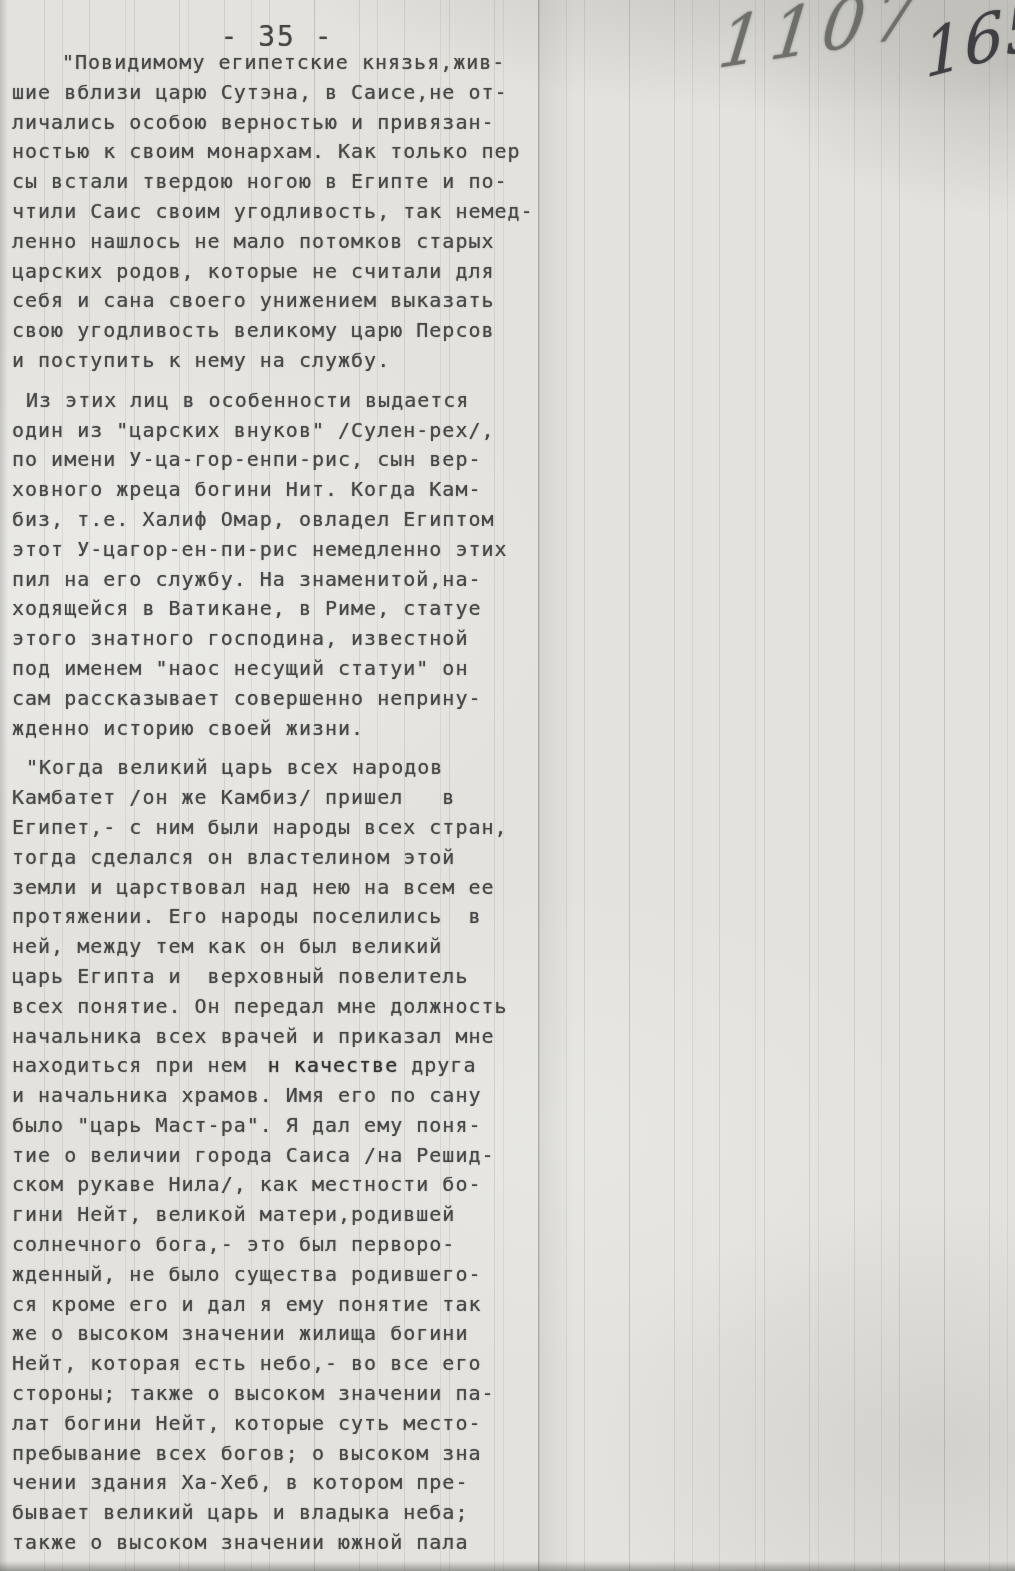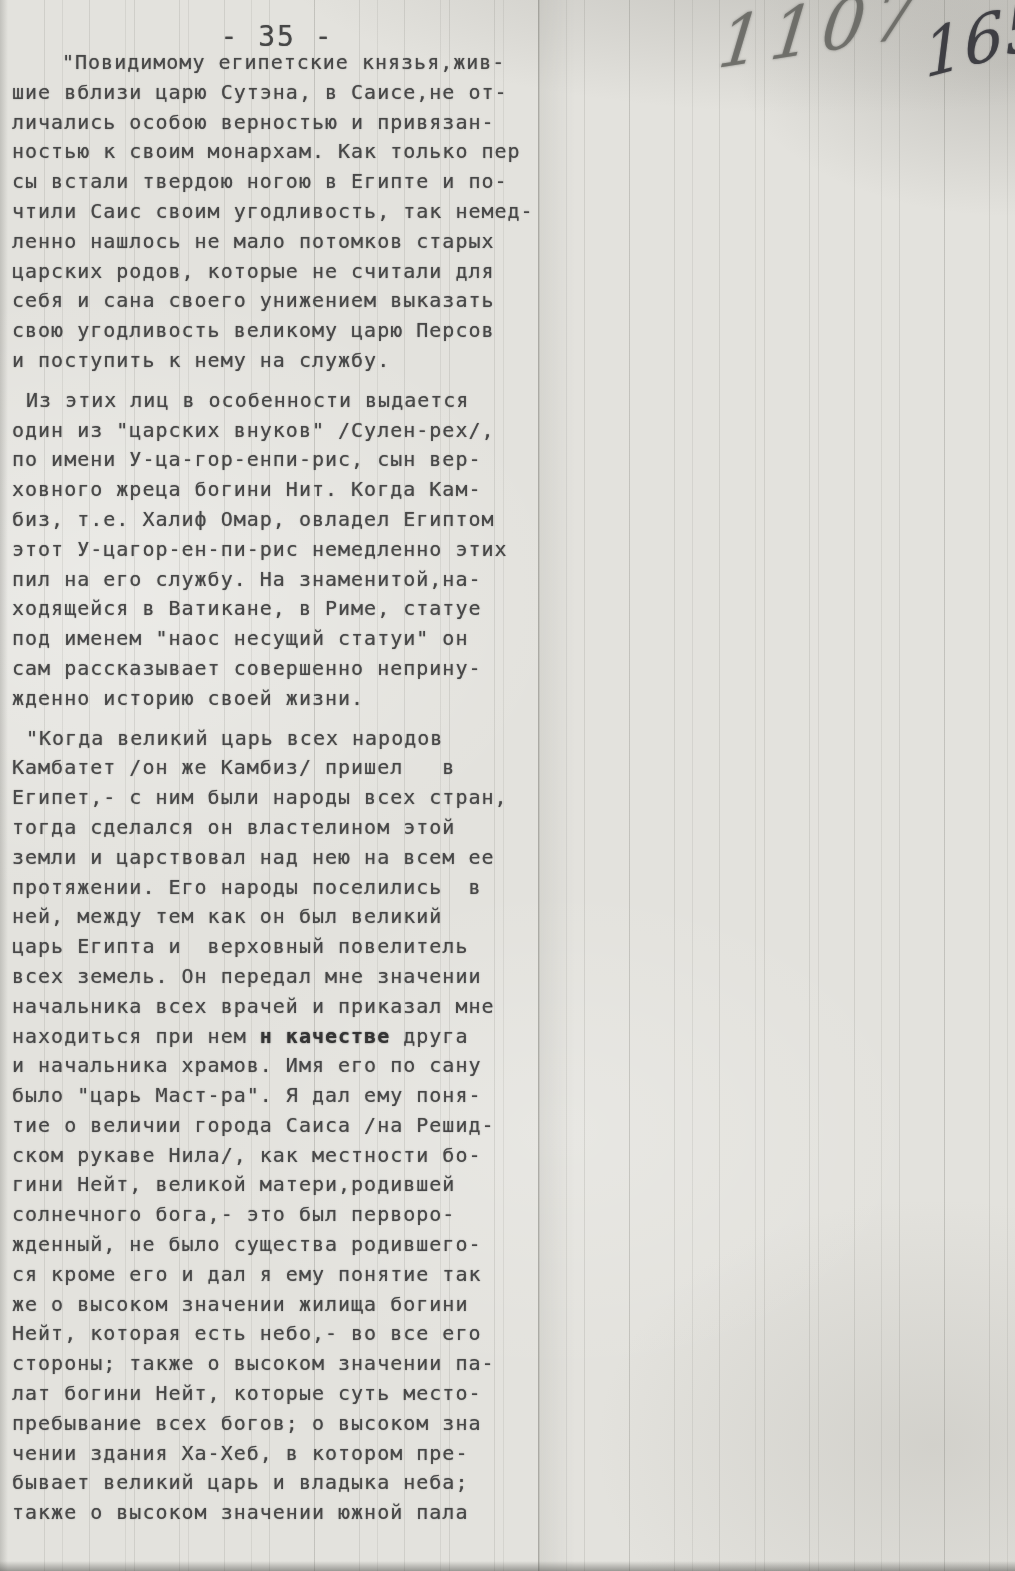--- a/index.html
+++ b/index.html
@@ -33,21 +33,21 @@
   }
   .text-column {
     position:absolute; top:48px; left:12px; width:545px;
     font-size:20px; line-height:29.8px; letter-spacing:1px;
     color:#484848; text-shadow:0 0 1.2px rgba(72,72,72,.75);
   }
   .line { white-space:pre; }
   .para + .para { margin-top:10px; }
   .para:first-child .line:first-child { text-indent:50px; }
   .para + .para .line:first-child { text-indent:14px; }
-  .bold { font-weight:700; color:#343434; text-shadow:0 0 1.5px rgba(45,45,45,.9); }
+  .bold { font-weight:400; color:#343434; text-shadow:0 0 1.5px rgba(45,45,45,.9);margin-left:8px; }
   .hw { position:absolute; font-family:"DejaVu Serif", serif; font-style:italic; pointer-events:none; }
   .hw-pencil {
     top:-12px; left:718px; font-size:68px; letter-spacing:9px;
     color:rgba(104,104,100,.85); transform:rotate(-9deg) skewX(-16deg);
     text-shadow:0 0 2.5px rgba(104,104,100,.65);
   }
   .hw-ink {
     top:2px; left:922px; font-size:64px; letter-spacing:1px;
     color:rgba(56,56,62,.9); transform:rotate(-15deg) skewX(-12deg);
     text-shadow:0 0 1.5px rgba(56,56,62,.6);
@@ -84,34 +84,35 @@
       </div>
       <div class="para">
         <div class="line">Из этих лиц в особенности выдается</div>
         <div class="line">один из "царских внуков" /Сулен-рех/,</div>
         <div class="line">по имени У-ца-гор-енпи-рис, сын вер-</div>
         <div class="line">ховного жреца богини Нит. Когда Кам-</div>
         <div class="line">биз, т.е. Халиф Омар, овладел Египтом</div>
         <div class="line">этот У-цагор-ен-пи-рис немедленно этих</div>
         <div class="line">пил на его службу. На знаменитой,на-</div>
         <div class="line">ходящейся в Ватикане, в Риме, статуе</div>
+        <div class="line">этого знатного господина, известной</div>
         <div class="line">под именем "наос несущий статуи" он</div>
         <div class="line">сам рассказывает совершенно неприну-</div>
         <div class="line">жденно историю своей жизни.</div>
       </div>
       <div class="para">
         <div class="line">"Когда великий царь всех народов</div>
         <div class="line">Камбатет /он же Камбиз/ пришел   в</div>
         <div class="line">Египет,- с ним были народы всех стран,</div>
         <div class="line">тогда сделался он властелином этой</div>
         <div class="line">земли и царствовал над нею на всем ее</div>
         <div class="line">протяжении. Его народы поселились  в</div>
         <div class="line">ней, между тем как он был великий</div>
         <div class="line">царь Египта и  верховный повелитель</div>
-        <div class="line">всех земель. Он передал мне значении</div>
+        <div class="line">всех понятие. Он передал мне должность</div>
         <div class="line">начальника всех врачей и приказал мне</div>
         <div class="line"><span>находиться при нем </span><span class="bold">н качестве</span><span> друга</span></div>
         <div class="line">и начальника храмов. Имя его по сану</div>
         <div class="line">было "царь Маст-ра". Я дал ему поня-</div>
         <div class="line">тие о величии города Саиса /на Решид-</div>
         <div class="line">ском рукаве Нила/, как местности бо-</div>
         <div class="line">гини Нейт, великой матери,родившей</div>
         <div class="line">солнечного бога,- это был перворо-</div>
         <div class="line">жденный, не было существа родившего-</div>
         <div class="line">ся кроме его и дал я ему понятие так</div>

